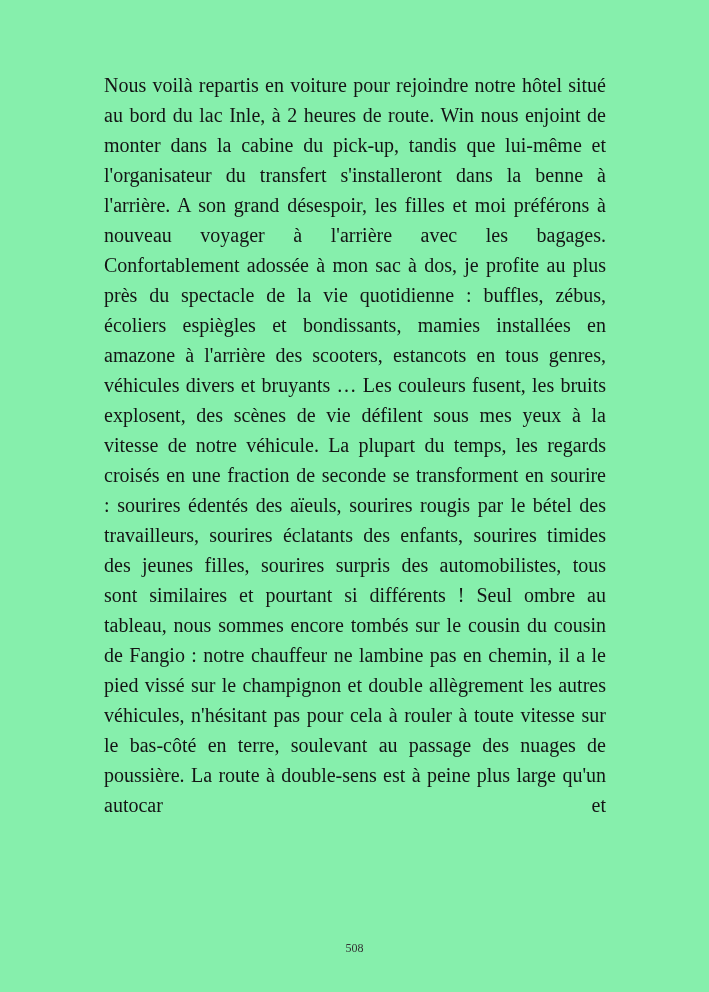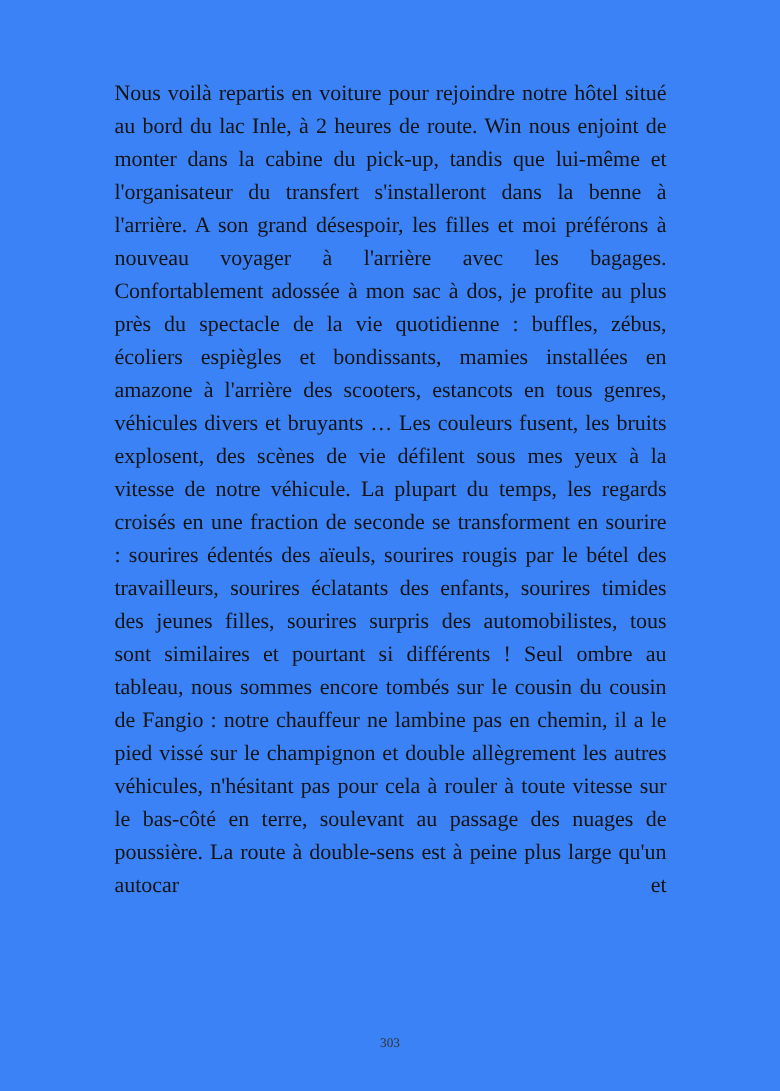--- a/index.html
+++ b/index.html
@@ -4,21 +4,21 @@
 <style>
   html, body {
     margin: 0;
     padding: 0;
     background: #ffffff;
   }
   .page {
     position: relative;
     width: 709px;
     height: 992px;
-    background: #3b82f6;
+    background: #86efac;
     overflow: hidden;
     font-family: "Liberation Serif", "DejaVu Serif", serif;
     color: #141414;
   }
   .body-text {
     position: absolute;
     left: 104px;
     top: 70px;
     width: 502px;
     margin: 0;
@@ -36,14 +36,14 @@
     text-align: center;
     font-size: 12px;
     color: #333333;
   }
 </style>
 </head>
 <body>
 
 <div class="page">
   <p class="body-text">Nous voilà repartis en voiture pour rejoindre notre hôtel situé au bord du lac Inle, à 2 heures de route. Win nous enjoint de monter dans la cabine du pick-up, tandis que lui-même et l'organisateur du transfert s'installeront dans la benne à l'arrière. A son grand désespoir, les filles et moi préférons à nouveau voyager à l'arrière avec les bagages. Confortablement adossée à mon sac à dos, je profite au plus près du spectacle de la vie quotidienne : buffles, zébus, écoliers espiègles et bondissants, mamies installées en amazone à l'arrière des scooters, estancots en tous genres, véhicules divers et bruyants … Les couleurs fusent, les bruits explosent, des scènes de vie défilent sous mes yeux à la vitesse de notre véhicule. La plupart du temps, les regards croisés en une fraction de seconde se transforment en sourire : sourires édentés des aïeuls, sourires rougis par le bétel des travailleurs, sourires éclatants des enfants, sourires timides des jeunes filles, sourires surpris des automobilistes, tous sont similaires et pourtant si différents ! Seul ombre au tableau, nous sommes encore tombés sur le cousin du cousin de Fangio : notre chauffeur ne lambine pas en chemin, il a le pied vissé sur le champignon et double allègrement les autres véhicules, n'hésitant pas pour cela à rouler à toute vitesse sur le bas-côté en terre, soulevant au passage des nuages de poussière. La route à double-sens est à peine plus large qu'un autocar et</p>
-  <div class="page-number">303</div>
+  <div class="page-number">508</div>
 </div>
 
 </body></html>

